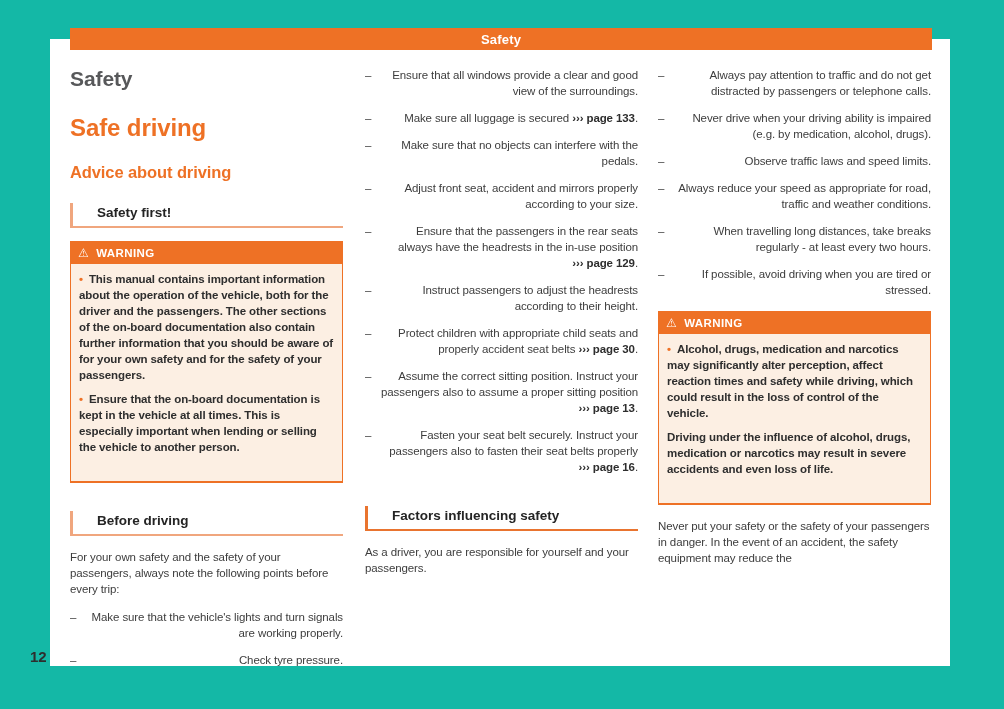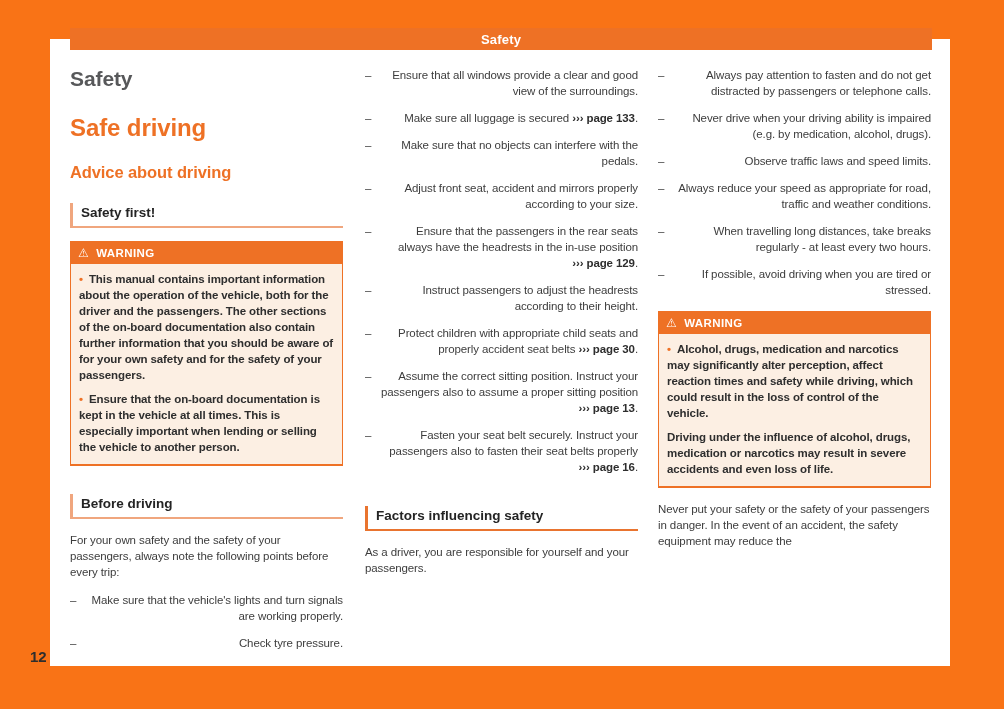--- a/index.html
+++ b/index.html
@@ -1,18 +1,18 @@
 <!DOCTYPE html>
 <html><head>
 <meta charset="utf-8">
 <style>
   html,body{margin:0;padding:0;}
   .canvas{
     position:relative;width:1004px;height:709px;overflow:hidden;
-    background:#f97316;
+    background:#14b8a6;
     font-family:"Liberation Sans","DejaVu Sans",sans-serif;
   }
   .page{
     position:absolute;left:50px;top:39px;width:900px;height:627px;
     background:#ffffff;
   }
   .header-bar{
     position:absolute;left:20px;top:-11px;width:862px;height:22px;
     background:#ee7125;color:#ffffff;
     display:flex;align-items:center;justify-content:center;
@@ -21,36 +21,36 @@
   .col{position:absolute;top:0;width:273px;font-size:11.5px;line-height:16px;color:#3d3d3d;letter-spacing:-0.1px;}
   .col-left{left:20px;}
   .col-mid{left:315px;}
   .col-right{left:608px;}
 
   .chapter-title{margin-top:26px;font-size:21px;line-height:28px;font-weight:bold;color:#57585a;}
   .section-title{margin-top:22px;font-size:24px;line-height:26px;font-weight:bold;color:#ee7125;}
   .subsection-title{margin-top:20px;font-size:16.5px;line-height:22px;font-weight:bold;color:#ee7125;}
 
   .heading{
-    margin-top:20px;padding:2px 0 6px 8px;
+    margin-top:20px;padding:2px 0 6px 24px;
     border-left:3px solid #f0a67e;border-bottom:2px solid #f0a67e;
     font-size:13.5px;line-height:15px;font-weight:bold;color:#242424;letter-spacing:0;
   }
   .heading.strong{border-left-color:#e9742f;border-bottom-color:#e9742f;}
 
   .warning-box{margin-top:13px;}
   .warning-header{
     background:#ee7125;color:#ffffff;height:23px;
     display:flex;align-items:center;padding-left:8px;
     font-size:11.5px;font-weight:bold;letter-spacing:.4px;
   }
   .warn-icon{font-size:12px;margin-right:7px;font-weight:normal;}
   .warning-body{
     background:#fcefe3;border:1px solid #ee7125;border-top:none;border-bottom-width:2px;
-    padding:7px 8px 9px 8px;font-weight:bold;color:#2e2e2e;
+    padding:7px 8px 26px 8px;font-weight:bold;color:#2e2e2e;
   }
   .warning-body p{margin:0 0 8px 0;}
   .warning-body p:last-child{margin-bottom:0;}
   .obullet{color:#ee7125;margin-right:6px;}
 
   .body-text{margin:13px 0 0 0;}
   .dash-list{margin-top:12px;}
   .col-mid > .dash-list{margin-top:28px;}
   .col-right > .dash-list{margin-top:28px;}
   .li{display:flex;margin-bottom:11px;}
@@ -157,21 +157,21 @@
       <div class="heading strong mt-huge">
         <span>Factors influencing safety</span>
       </div>
       <p class="body-text">As a driver, you are responsible for yourself and your passengers.</p>
     </div>
 
     <div class="col col-right">
       <div class="dash-list">
         <div class="li">
           <span class="dash">–</span>
-          <span class="li-text"><span>Always pay attention to fasten and do not get distracted by passengers or telephone calls.</span><span class="ref"></span><span></span></span>
+          <span class="li-text"><span>Always pay attention to traffic and do not get distracted by passengers or telephone calls.</span><span class="ref"></span><span></span></span>
         </div>
         <div class="li">
           <span class="dash">–</span>
           <span class="li-text"><span>Never drive when your driving ability is impaired (e.g. by medication, alcohol, drugs).</span><span class="ref"></span><span></span></span>
         </div>
         <div class="li">
           <span class="dash">–</span>
           <span class="li-text"><span>Observe traffic laws and speed limits.</span><span class="ref"></span><span></span></span>
         </div>
         <div class="li">

